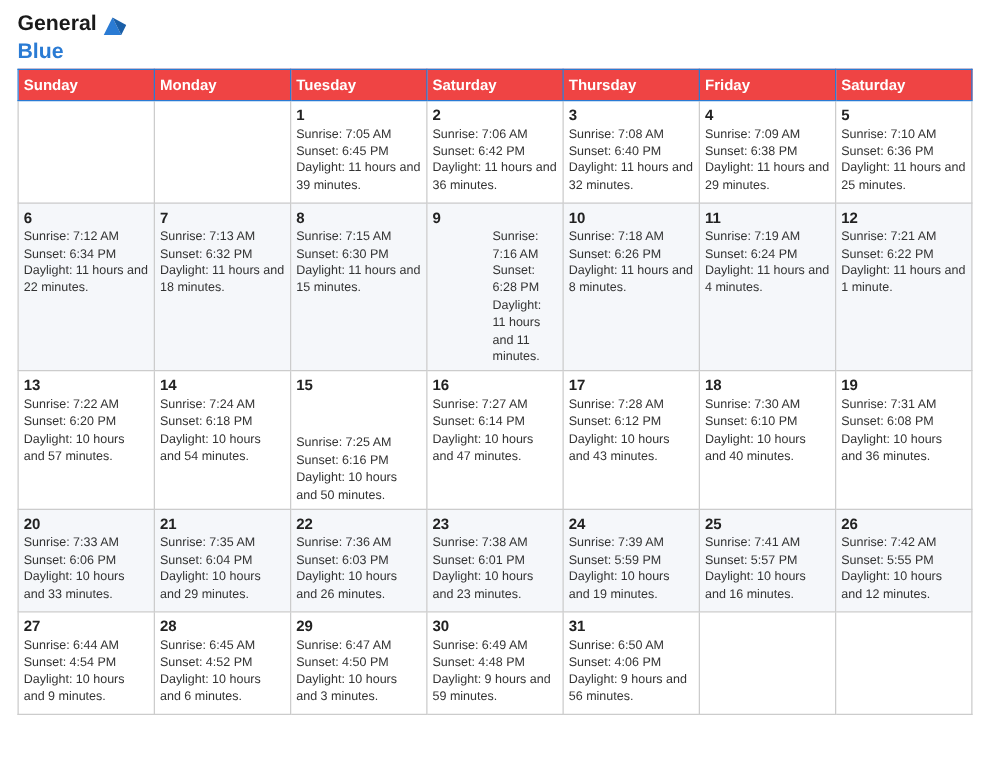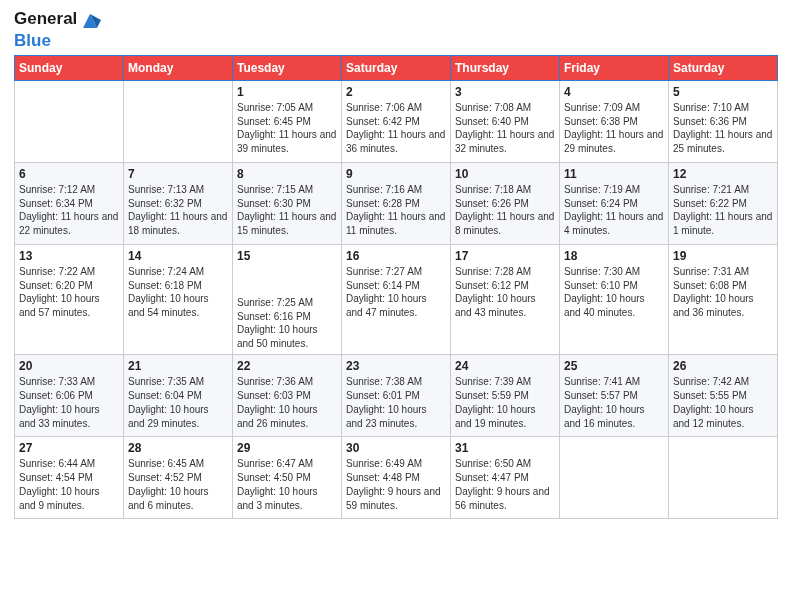--- a/index.html
+++ b/index.html
@@ -166,21 +166,21 @@
 Daylight: 11 hours and 18 minutes.</div>
           </td>
           <td>
             <span class="day-number">8</span>
             <div class="cell-content" style="white-space: pre-line;">Sunrise: 7:15 AM
 Sunset: 6:30 PM
 Daylight: 11 hours and 15 minutes.</div>
           </td>
           <td>
             <span class="day-number">9</span>
-            <div class="cell-content" style="white-space: pre-line;">Sunrise: 7:16 AM
+            <div class="cell-content" style="white-space: pre-line; margin-left: 48px;">Sunrise: 7:16 AM
 Sunset: 6:28 PM
 Daylight: 11 hours and 11 minutes.</div>
           </td>
           <td>
             <span class="day-number">10</span>
             <div class="cell-content" style="white-space: pre-line;">Sunrise: 7:18 AM
 Sunset: 6:26 PM
 Daylight: 11 hours and 8 minutes.</div>
           </td>
           <td>
@@ -305,21 +305,21 @@
           </td>
           <td>
             <span class="day-number">30</span>
             <div class="cell-content" style="white-space: pre-line;">Sunrise: 6:49 AM
 Sunset: 4:48 PM
 Daylight: 9 hours and 59 minutes.</div>
           </td>
           <td>
             <span class="day-number">31</span>
             <div class="cell-content" style="white-space: pre-line;">Sunrise: 6:50 AM
-Sunset: 4:47 PM
+Sunset: 4:06 PM
 Daylight: 9 hours and 56 minutes.</div>
           </td>
           <td class="empty-cell"></td>
           <td class="empty-cell"></td>
         </tr>
       </tbody>
   </table>
 </div>
 
 </body></html>

